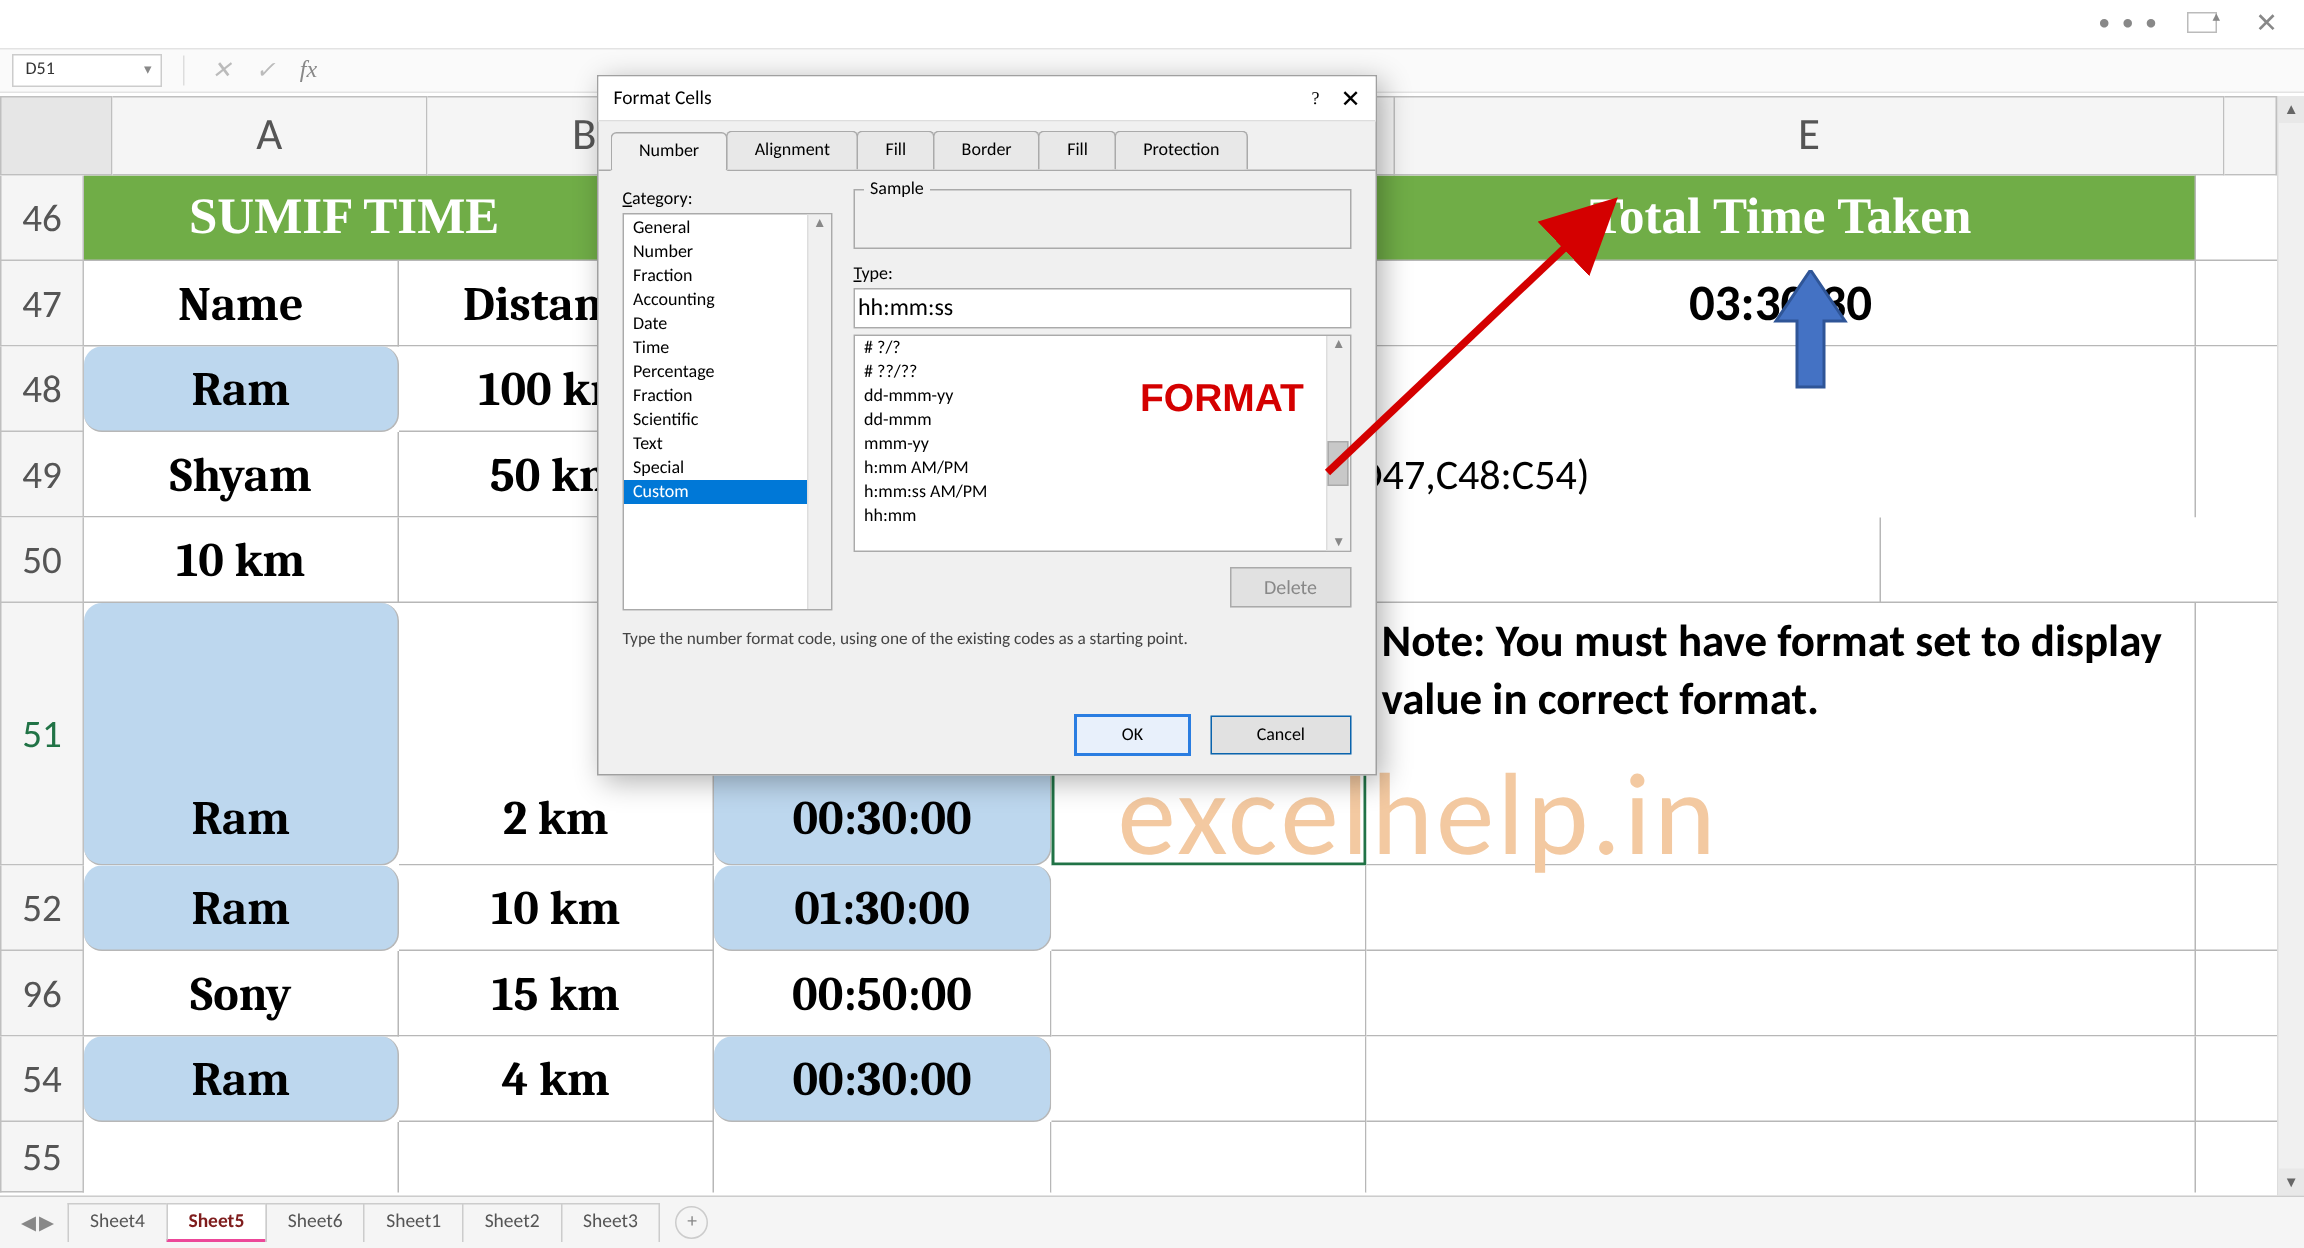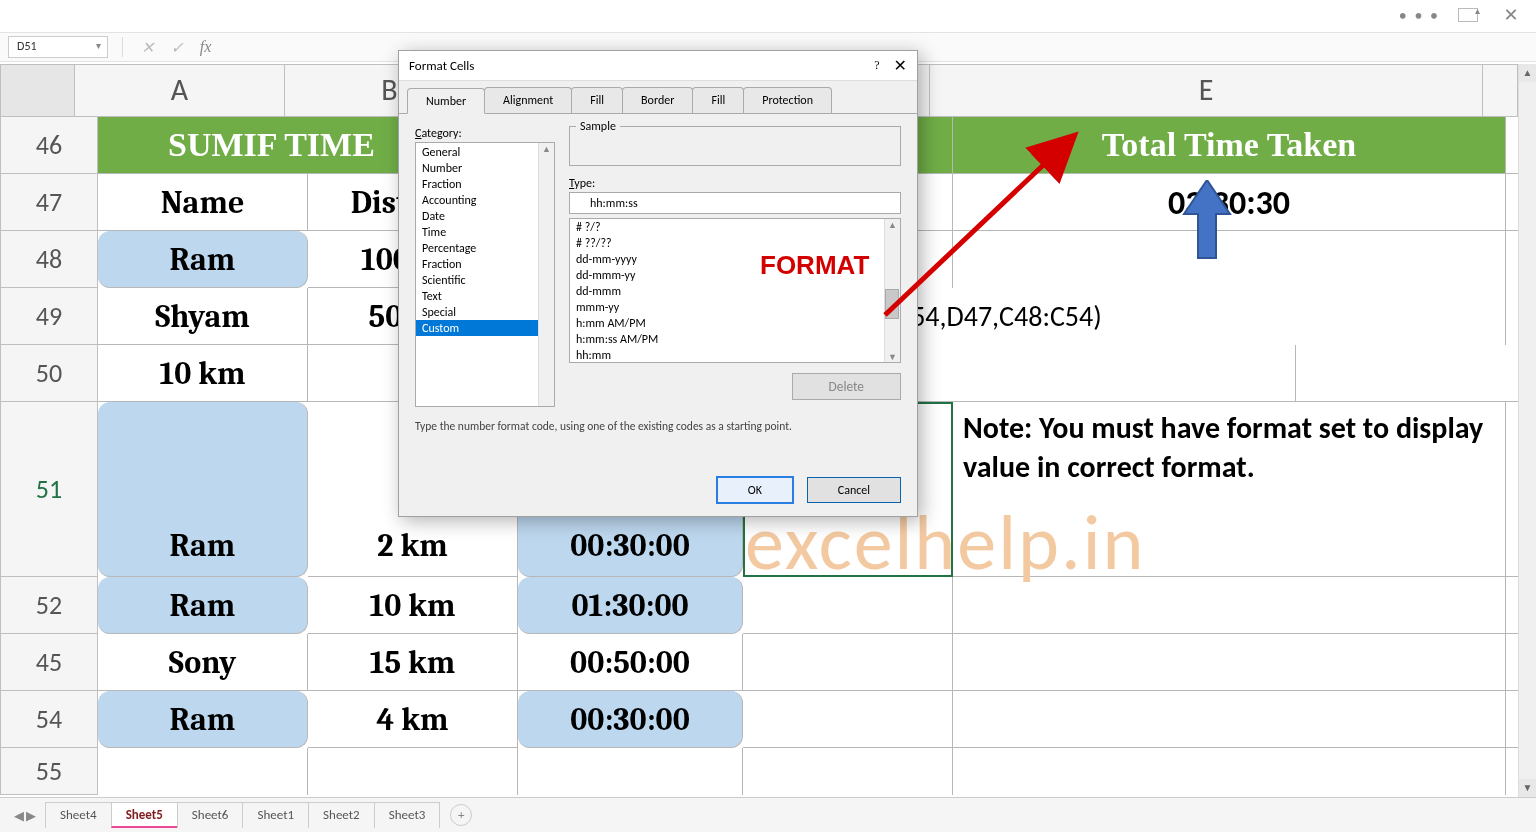--- a/index.html
+++ b/index.html
@@ -41,21 +41,21 @@
 
   
   .grid { position:absolute; top:117px; left:0; right:18px; bottom:35px; overflow:hidden;}
   .vscroll { position:absolute; top:64px; right:0; bottom:35px; width:18px; background:#f0f0f0; border-left:1px solid #ddd;}
   .vscroll .arrow { position:absolute; left:0; right:0; text-align:center; font-size:10px; color:#666; height:18px; line-height:18px; background:#e8e8e8;}
   .vscroll .up{top:0;} .vscroll .dn{bottom:0;}
   .hscroll { position:absolute; left:74px; right:18px; bottom:17px; height:18px; background:#f0f0f0;}
 
   .row { display:flex; height:57px; }
   .row.short { height:47px; }
-  .rownum { width:98px; border:1px solid var(--grid); border-top:none; background:#f5f5f5; text-align:center; font-size:26px; color:#555; display:flex; align-items:center; justify-content:center;}
+  .rownum { width:56px; border:1px solid var(--grid); border-top:none; background:#f5f5f5; text-align:center; font-size:26px; color:#555; display:flex; align-items:center; justify-content:center;}
   .rownum.active { color:#217346;text-align:right; }
   .cell { border:1px solid #b7b7b7; border-top:none; border-left:none; display:flex; align-items:center; justify-content:center; font-size:32px; font-family:Cambria, Georgia, serif; font-weight:bold; color:#000; background:#fff; position:relative;}
   .cell.hdr { background:var(--green-hdr); color:#fff; font-family:"Bookman Old Style", Georgia, serif; font-size:34px; }
   .cell.sub { background:#fff; }
   .cell.blue { background:var(--blue-cell);border-radius:12px; }
   .cell.note { font-family:Calibri, sans-serif; font-size:30px; font-weight:bold; text-align:left; justify-content:flex-start; padding-left:10px; line-height:1.3;}
   .cell.formula { font-family:Calibri, sans-serif; font-size:28px; font-weight:normal; justify-content:flex-start; padding-left:4px;}
   .row.tall51 { height:175px;}
   .row.tall51 .cell { align-items:flex-end; padding-bottom:12px;}
 
@@ -83,28 +83,28 @@
   .lbl { font-size:12px; margin-bottom:2px;}
   .lbl u { text-decoration:underline; }
   .cat-list { width:140px; height:265px; border:1px solid #aaa; background:#fff; overflow:hidden; font-size:12px; padding:1px 0; position:relative;}
   .cat-list .item { padding:1px 6px; }
   .cat-list .item.sel { background:var(--hl); color:#fff; }
   .cat-list .sb { position:absolute; right:0; top:0; bottom:0; width:16px; background:#f0f0f0; border-left:1px solid #ddd;}
   .cat-list .sb div{ text-align:center; font-size:9px; color:#888;}
   .right-col { flex:1; }
   .sample-box { border:1px solid #aaa; background:var(--dlg-bg); padding:6px 8px 18px 8px; margin-bottom:10px; position:relative;}
   .sample-box legend { position:absolute; top:-8px; left:6px; background:var(--dlg-bg); padding:0 4px; font-size:12px;}
-  .type-input { width:100%; border:1px solid #aaa; background:#fff; padding:3px 20px; font-size:12px; margin-bottom:4px;}
+  .type-input { width:100%; border:1px solid #aaa; background:#fff; padding:3px 2px; font-size:16px; margin-bottom:4px;}
   .type-list { width:100%; height:145px; border:1px solid #aaa; background:#fff; overflow:hidden; position:relative; font-size:12px;}
   .type-list .item { padding:1px 6px; }
   .type-list .sb { position:absolute; right:0; top:0; bottom:0; width:16px; background:#f0f0f0; border-left:1px solid #ddd;}
   .type-list .sb div { text-align:center; font-size:9px; color:#888;}
   .type-list .sb .thumb { position:absolute; right:1px; top:70px; width:14px; height:30px; background:#c8c8c8; border:1px solid #aaa;}
   .del-row { text-align:right; margin-top:10px;}
-  .del-btn { padding:4px 36px; border:1px solid #aaa; background:var(--btn-bg); color:#888;}
+  .del-btn { padding:4px 22px; border:1px solid #aaa; background:var(--btn-bg); color:#888;}
   .hint { font-size:11.5px; color:#444; margin-top:12px;}
   .dlg-foot { text-align:right; padding:12px 16px; }
   .btn { padding:5px 30px; border:1px solid #0a64ad; background:var(--btn-bg); margin-left:10px; font-size:12px; cursor:pointer;}
   .btn.ok { background:#e8f0fb; border:2px solid #2a7de1;}
 
   
   .anno-format { position:absolute; top:250px; left:760px; color:#d40000; font-size:26px; font-weight:bold; font-family:Arial,sans-serif; z-index:200;}
   .big-arrow-up { position:absolute; top:180px; left:1182px; z-index:50;}
   .big-arrow-up svg { width:50px; height:80px;}
 </style>
@@ -209,21 +209,21 @@
     <div class="rownum">52</div>
     <div class="cell blue colA">Ram</div>
     <div class="cell colB">10 km</div>
     <div class="cell blue colC">01:30:00</div>
     <div class="cell colD"></div>
     <div class="cell colE"></div>
     <div class="cell" style="flex:1; border-right:none;"></div>
   </div>
 
   <div class="row">
-    <div class="rownum">45</div>
+    <div class="rownum">96</div>
     <div class="cell colA">Sony</div>
     <div class="cell colB">15 km</div>
     <div class="cell colC">00:50:00</div>
     <div class="cell colD"></div>
     <div class="cell colE"></div>
     <div class="cell" style="flex:1; border-right:none;"></div>
   </div>
 
   <div class="row">
     <div class="rownum">54</div>
@@ -327,21 +327,20 @@
       <div class="right-col">
         <div class="sample-box">
           <legend>Sample</legend>
           <span></span>&nbsp;
         </div>
         <div class="lbl"><u>T</u>ype:</div>
         <input class="type-input" value="hh:mm:ss" style="">
         <div class="type-list" id="type-list">
           <div class="item"># ?/?</div>
             <div class="item"># ??/??</div>
-            <div class="item">dd-mm-yyyy</div>
             <div class="item">dd-mmm-yy</div>
             <div class="item">dd-mmm</div>
             <div class="item">mmm-yy</div>
             <div class="item">h:mm AM/PM</div>
             <div class="item">h:mm:ss AM/PM</div>
             <div class="item">hh:mm</div>
             <div class="sb">
               <div>▲</div>
               <div class="thumb"></div>
               <div style="position:absolute;bottom:0;left:0;right:0;">▼</div>

